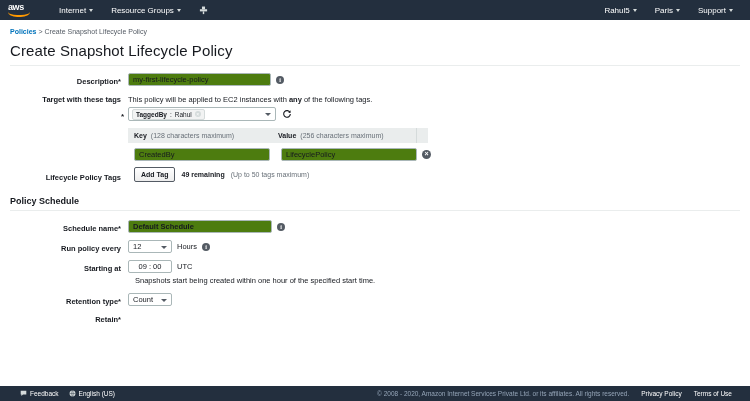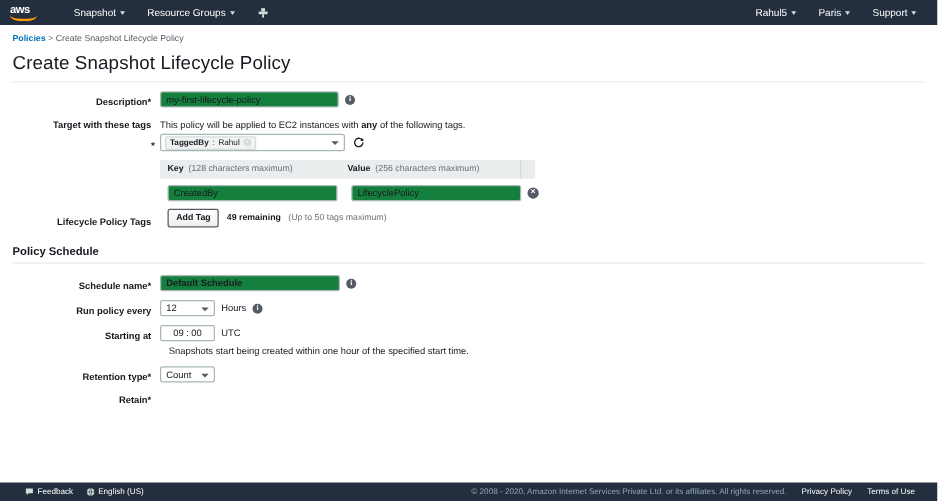--- a/index.html
+++ b/index.html
@@ -63,21 +63,21 @@
   
   .row{ display:flex; align-items:flex-end; margin-bottom:7px; }
   .row .lbl{
     width:118px; text-align:right; padding-right:7px;
     font-size:7.5px; font-weight:bold; color:#16191f; padding-top:2px;
     flex:0 0 118px;
   }
   .row .fld{ display:flex; align-items:flex-start; gap:5px; flex:1; }
 
   input.txt{
-    border:1px solid #aab7b8; border-radius:2px; background:#15803d;
+    border:1px solid #aab7b8; border-radius:2px; background:#4d7c0f;
     height:13px; font-size:7.5px; padding:0 4px; color:#16191f;
     font-family:"Liberation Sans", sans-serif; outline:none;
   }
   input.txt::placeholder{ color:#879596; }
   .w-desc{ width:143px; }
   .w-sched{ width:144px;font-weight:bold; }
   .w-retain{ width:44px; }
 
   .info-i{
     width:8px;height:8px;border-radius:50%;background:#545b64;color:#fff;
@@ -200,21 +200,21 @@
 </style>
 </head>
 <body>
 
 <div class="topnav">
   <div class="aws-logo">
     <span class="txt">aws</span>
     <span class="smile"></span>
   </div>
   <div class="nav-item">
-    <span>Snapshot</span>
+    <span>Internet</span>
     <span class="caret"></span>
   </div>
   <div class="nav-item">
     <span>Resource Groups</span>
     <span class="caret"></span>
   </div>
   <div class="nav-item">
     <span class="pin-icon">
       <svg width="9" height="9" viewBox="0 0 10 10">
           <rect x="3.3" y="0.6" width="3.4" height="3" fill="#d5dbdb"></rect>

